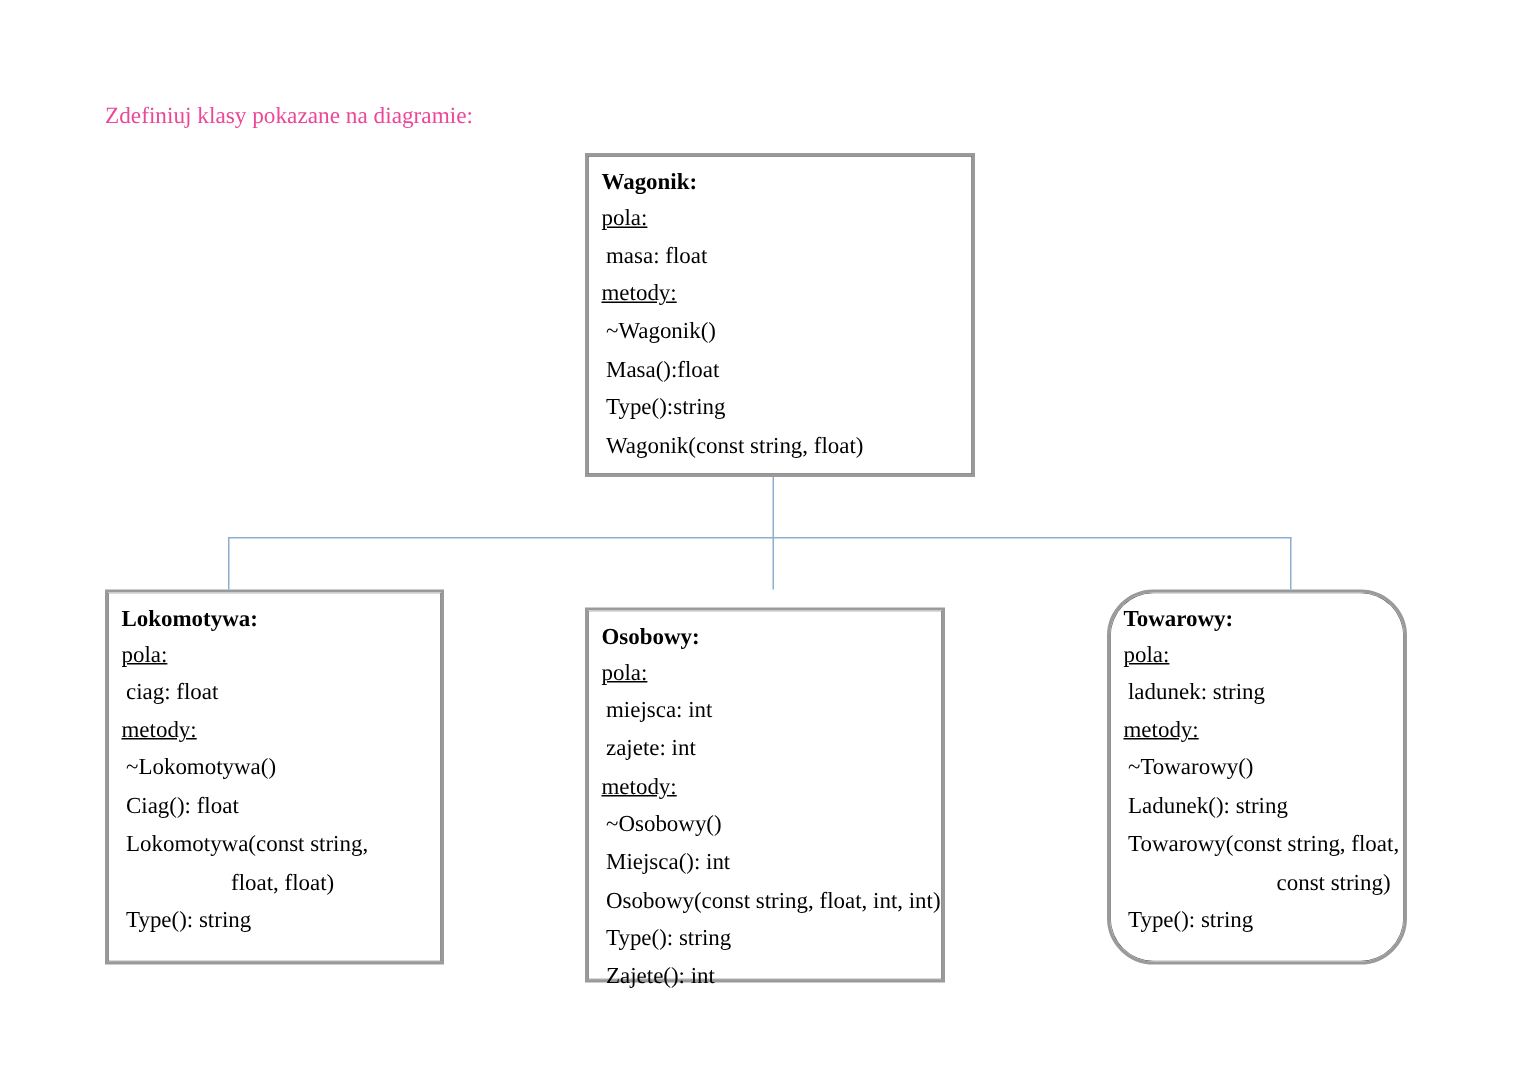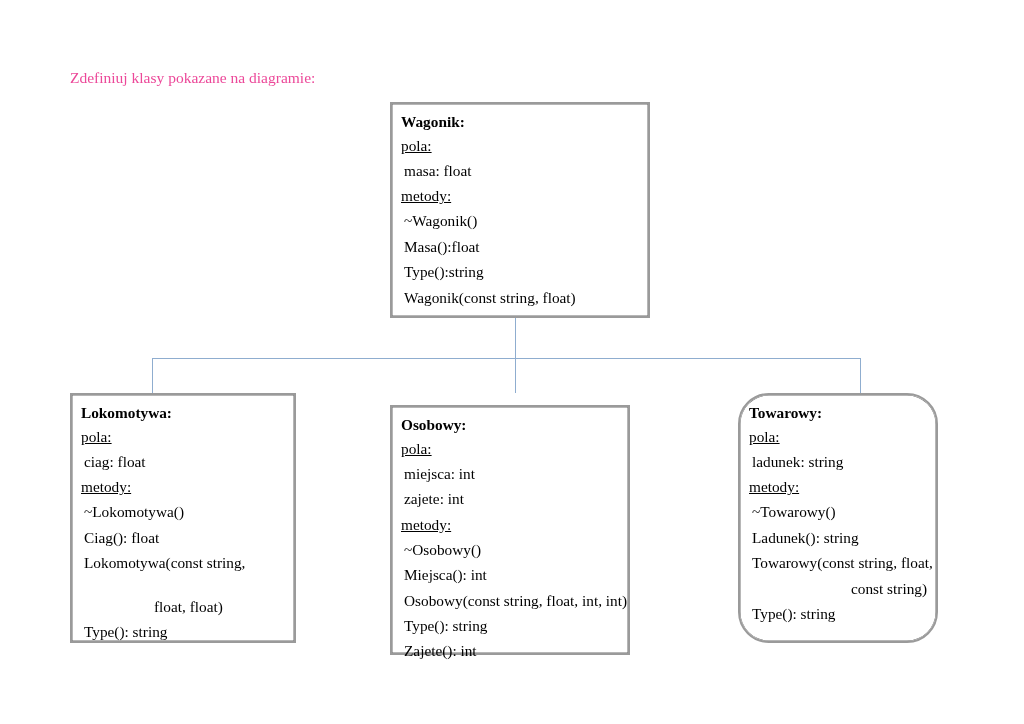--- a/index.html
+++ b/index.html
@@ -57,21 +57,20 @@
     text-underline-offset: 1px;
   }
   .member {
     font-size: 15.3px;
     line-height: 25.4px;
     padding-left: 12px;
     white-space: nowrap;
   }
   .member.cont {
     padding-left: 82px;
-    margin-top: 18px;
   }
   .member.cont-wide {
     padding-left: 111px;
   }
 
   
   #box-wagonik    { left: 390px; top: 102px;  width: 260px; height: 216px; }
   #box-lokomotywa { left: 70px;  top: 393px;  width: 226px; height: 250px; }
   #box-osobowy    { left: 390px; top: 393px;  width: 240px; height: 250px; margin-top: 12px; }
   #box-towarowy   { left: 738px; top: 393px;  width: 200px; height: 250px; border-radius: 31px; }

